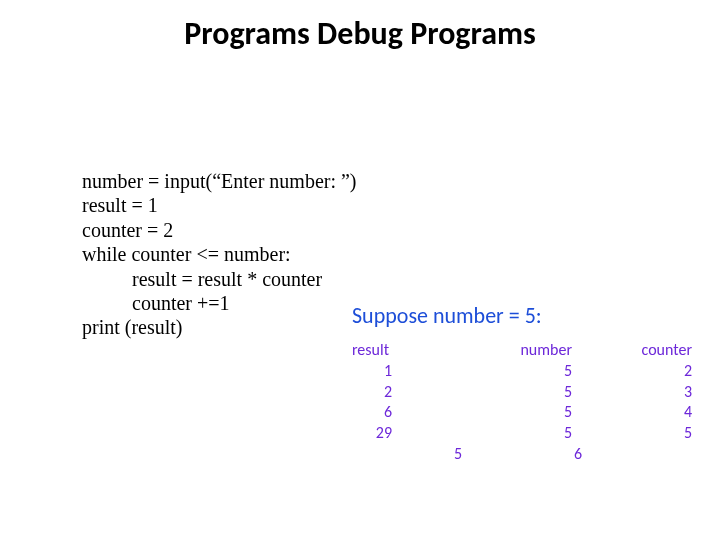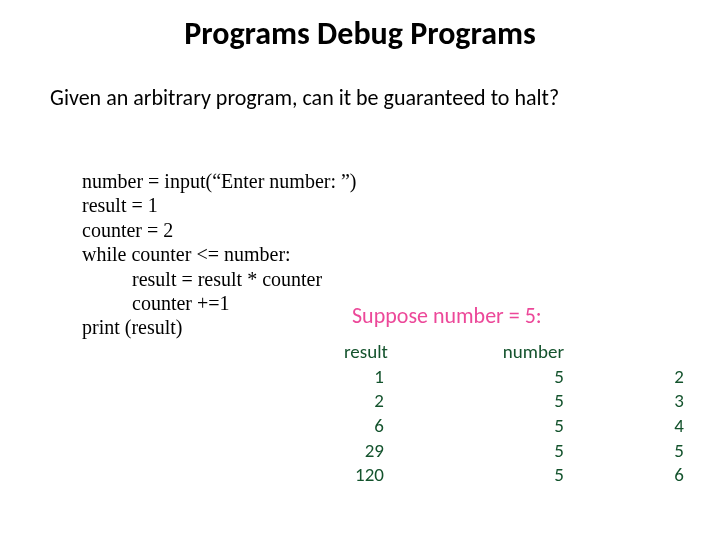--- a/index.html
+++ b/index.html
@@ -42,61 +42,61 @@
     font-size: 20px;
     line-height: 1.22;
     white-space: pre;
     margin-top: 37px;
   }
   .suppose {
     position: absolute;
     top: 302px;
     left: 352px;
     font-size: 22px;
-    color: #ec4899;
+    color: #1d4ed8;
   }
   .trace {
     position: absolute;
     top: 340px;
-    left: 344px;
+    left: 352px;
     width: 340px;
-    font-size: 19px;
-    color: #14532d;
+    font-size: 16px;
+    color: #6d28d9;
   }
   .trace-row {
     display: flex;
     line-height: 1.3;
   }
   .col-result { width: 110px; text-align: left; }
   .col-result.val { text-align: right; padding-right: 70px; box-sizing: border-box; }
   .col-number { width: 110px; text-align: right; }
   .col-counter { width: 120px; text-align: right; }
 </style>
 </head>
 <body>
 <div class="slide">
 
 <div class="title">Programs Debug Programs</div>
 
-<div class="question">Given an arbitrary program, can it be guaranteed to halt?</div>
 
 <div class="code"><span>number = input(“Enter number: ”)</span>
 <span>result = 1</span>
 <span>counter = 2</span>
 <span>while counter &lt;= number:</span>
 <span>          result = result * counter</span>
 <span>          counter +=1</span>
 <span>print (result)</span></div>
 
 <div class="suppose">Suppose number = 5:</div>
 
 <div class="trace">
   <div class="trace-row">
     <div class="col-result">result</div>
     <div class="col-number">number</div>
+    <div class="col-counter">counter</div>
   </div>
   <div class="trace-row">
     <div class="col-result val">1</div>
     <div class="col-number">5</div>
     <div class="col-counter">2</div>
   </div>
   <div class="trace-row">
     <div class="col-result val">2</div>
     <div class="col-number">5</div>
     <div class="col-counter">3</div>
@@ -105,19 +105,18 @@
     <div class="col-result val">6</div>
     <div class="col-number">5</div>
     <div class="col-counter">4</div>
   </div>
   <div class="trace-row">
     <div class="col-result val">29</div>
     <div class="col-number">5</div>
     <div class="col-counter">5</div>
   </div>
   <div class="trace-row">
-    <div class="col-result val">120</div>
     <div class="col-number">5</div>
     <div class="col-counter">6</div>
   </div>
 </div>
 
 </div>
 
 </body></html>

